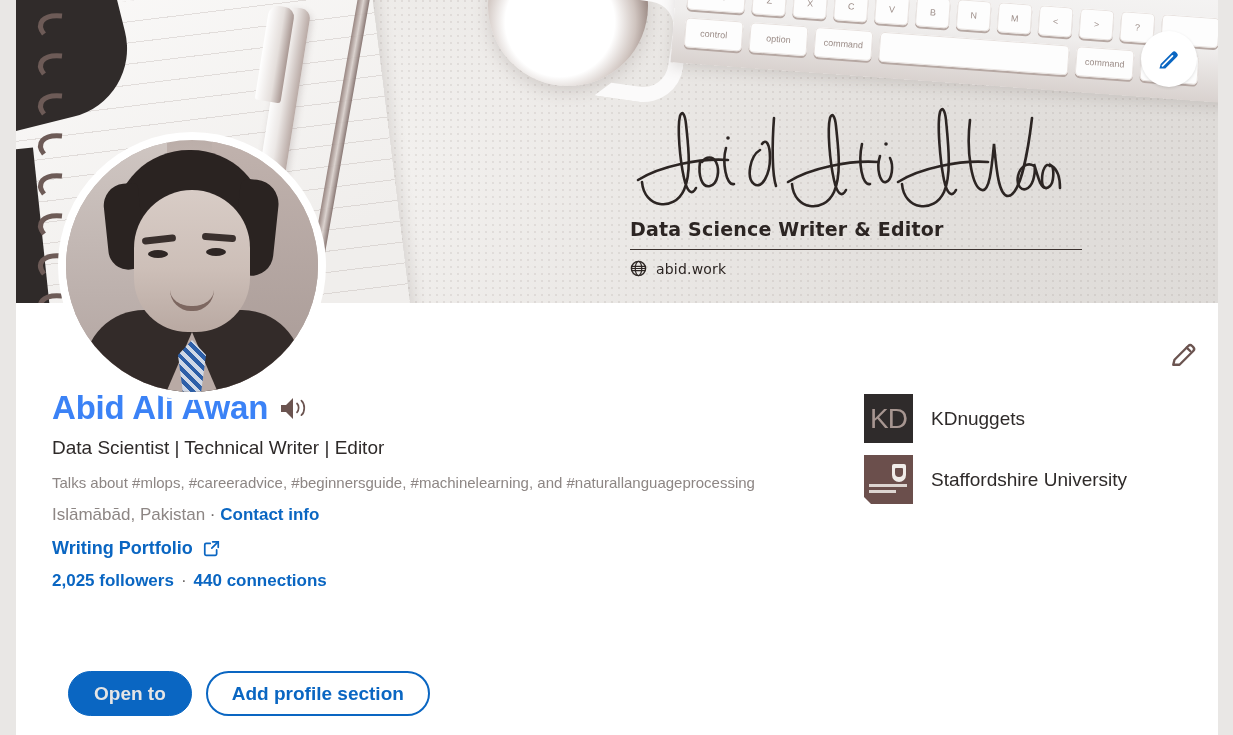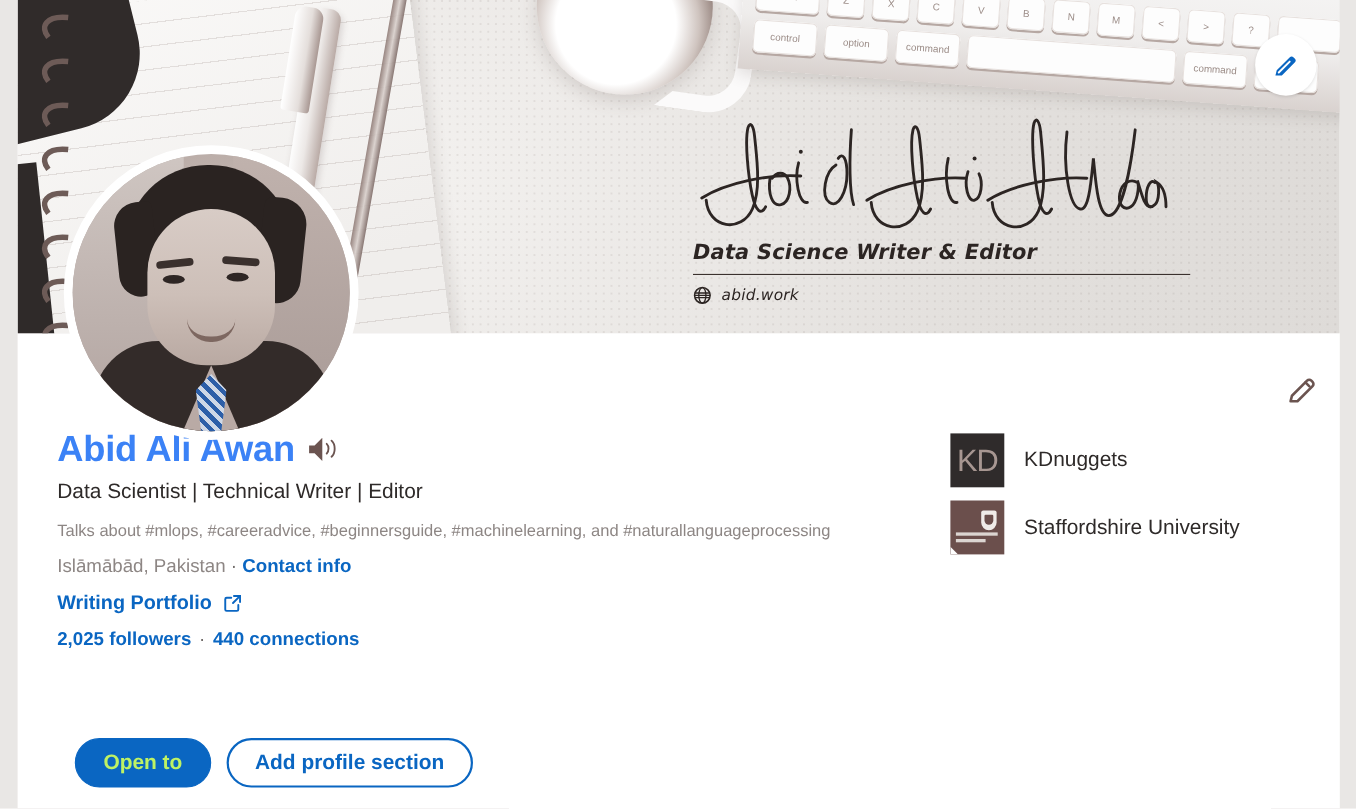--- a/index.html
+++ b/index.html
@@ -158,21 +158,20 @@
     font-family: "Liberation Sans", sans-serif;
   }
   .key.wide { width: 58px; }
   .key.space { width: 190px; }
   
   .sig-block {
     position: absolute;
     left: 614px;
     top: 104px;
     width: 470px;
-    font-style: italic;
   }
   .sig-svg { display: block; }
   .sig-tagline {
     margin-top: 2px;
     font-family: "DejaVu Sans", sans-serif;
     font-weight: bold;
     font-size: 19px;
     letter-spacing: .2px;
     color: #2c2523;
   }
@@ -399,21 +398,21 @@
     justify-content: center;
     padding: 0 23px;
     font-size: 19px;
     font-weight: bold;
     cursor: pointer;
     box-sizing: border-box;
     white-space: nowrap;
   }
   .btn-primary {
     background: #0a66c2;
-    color: #bef264;
+    color: #e5e5e5;
     border: 1px solid #0a66c2;
     padding: 0 25px;
   }
   .btn-outline-blue {
     background: #ffffff;
     color: #0a66c2;
     border: 2px solid #0a66c2;
     padding: 0 24px;
   }
   .btn-outline-gray {

